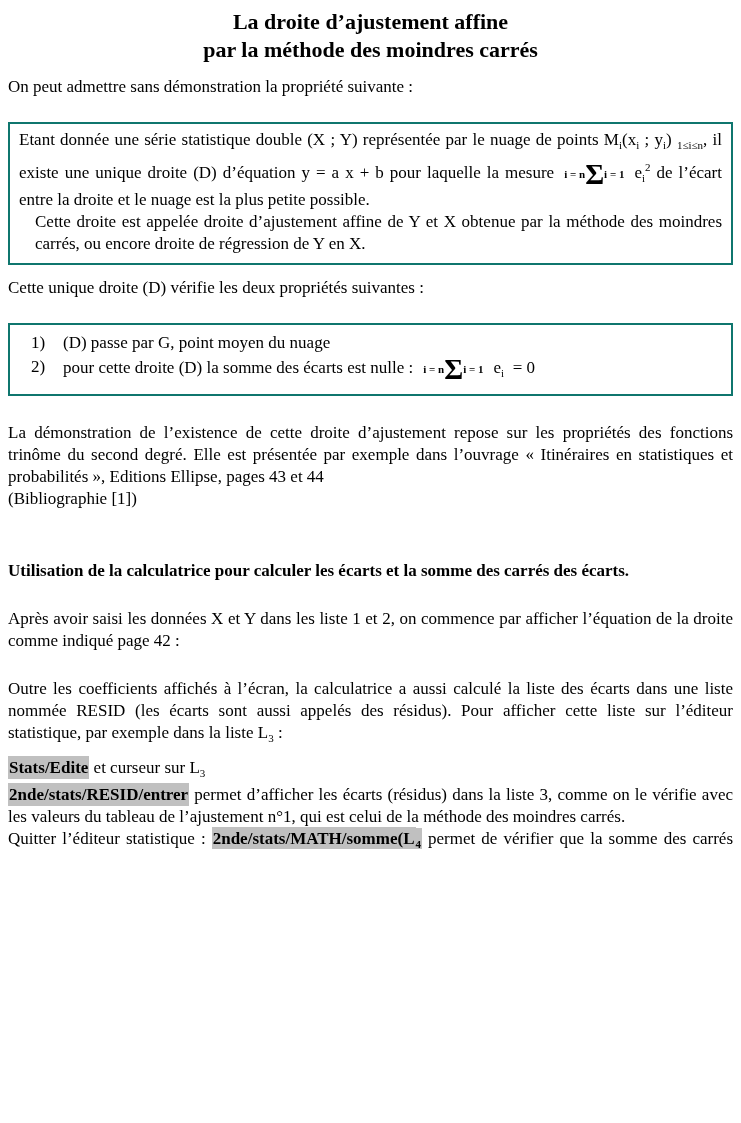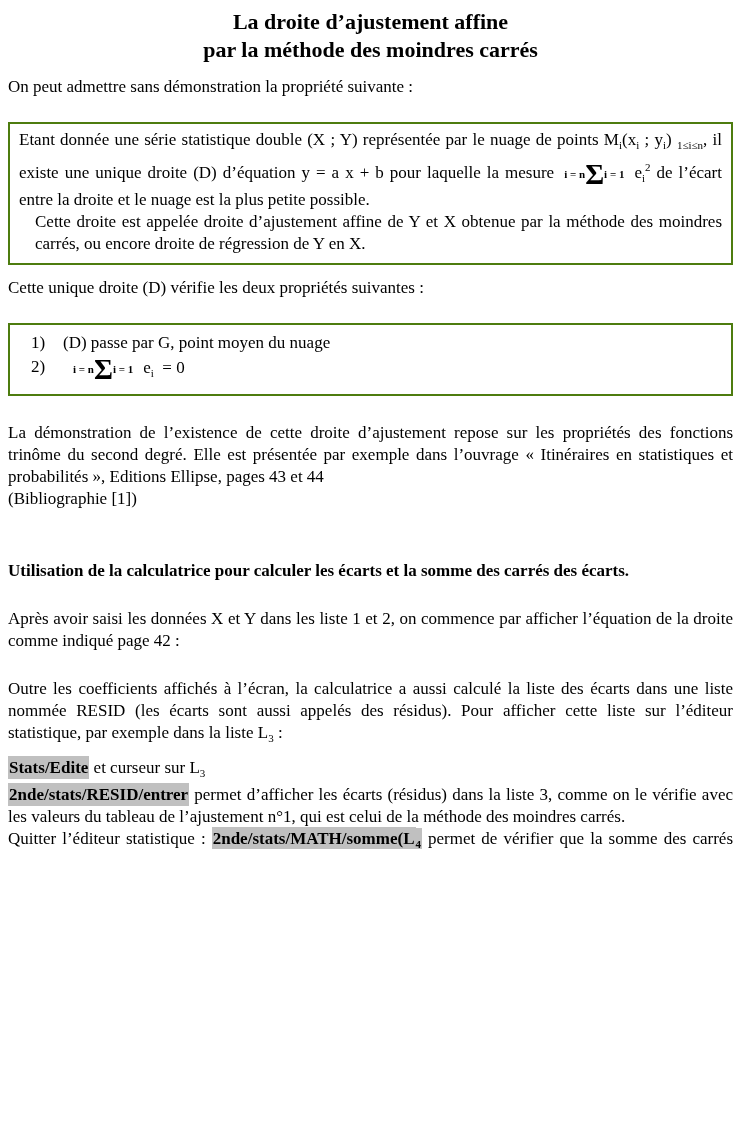--- a/index.html
+++ b/index.html
@@ -8,21 +8,21 @@
   .page {
     position:relative; width:741px; height:849px; overflow:hidden;
     background:#fff; color:#000;
     font-family:"Liberation Serif", serif;
     font-size:17px; line-height:22px;
   }
   .inner { padding:6px 8px 0 8px; }
   .title { text-align:center; font-weight:bold; font-size:22px; line-height:28px; margin-top:2px; }
   .intro { margin-top:12px; }
   .pbox {
-    border:2px solid #4d7c0f; margin-top:24px; padding:5px 9px 8px 9px;
+    border:2px solid #0f766e; margin-top:24px; padding:5px 9px 8px 9px;
     text-align:justify;
   }
   .pbox p + p { margin-top:0;margin-left:16px; }
   .just { text-align:justify; }
   .sub { font-size:11px; vertical-align:-4px; }
   .sup { font-size:11px; vertical-align:7px; }
   .hl { background:var(--hl-bg); font-weight:bold; padding:2px 1px; }
   .hl.sub { padding:10px 1px 2px 0; }
   .sum {
     display:inline-flex; flex-direction:row; align-items:center;
@@ -66,21 +66,21 @@
 
     <p class="intro">Cette unique droite (D) vérifie les deux propriétés suivantes :</p>
 
     <div class="pbox" style="text-align:left;">
       <div class="prop-item">
         <span class="prop-num">1)</span>
         <span class="prop-body">(D) passe par G, point moyen du nuage</span>
       </div>
       <div class="prop-item">
         <span class="prop-num">2)</span>
-        <span class="prop-body"><span class="sum">
+        <span class="prop-body"><span>pour cette droite (D) la somme des écarts est nulle :</span><span class="sum">
               <span class="lim">i = n</span>
               <span class="sig">Σ</span>
               <span class="lim">i = 1</span>
             </span><span><span>e</span><span class="sub">i</span><span>&nbsp;&nbsp;= 0</span></span></span>
       </div>
     </div>
 
     <p class="demo just">
       <span>La démonstration de l’existence de cette droite d’ajustement repose sur les propriétés des fonctions trinôme du second degré. Elle est présentée par exemple dans l’ouvrage « Itinéraires en statistiques et probabilités », Editions Ellipse, pages 43 et 44</span><br>
       <span>(Bibliographie [1])</span>

